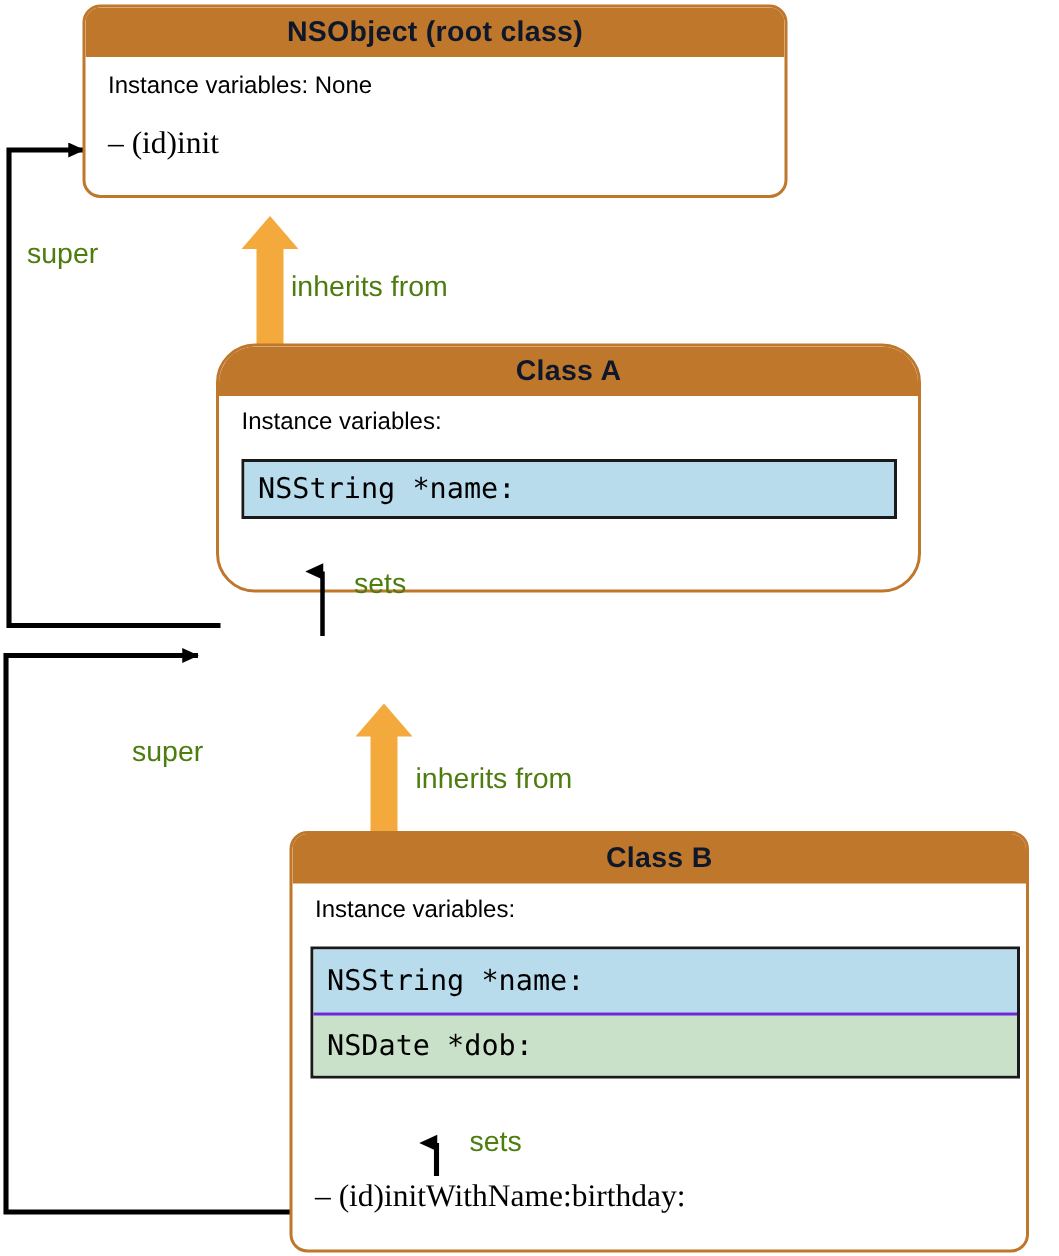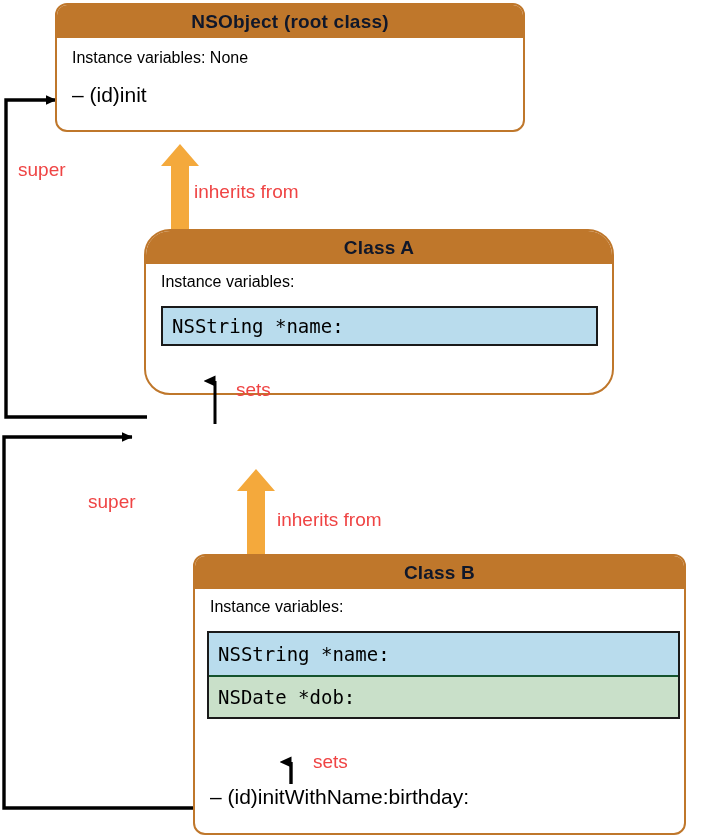--- a/index.html
+++ b/index.html
@@ -61,35 +61,35 @@
     box-sizing: border-box;
     font-family: "DejaVu Sans Mono", monospace;
     font-size: 19px;
     color: #000000;
     padding-left: 9px;
     display: flex;
     align-items: center;
     white-space: nowrap;
   }
   .ivar-swatch + .ivar-swatch {
-    border-top: 2px solid #14532d;
+    border-top: 2px solid #6d28d9;
   }
   .method-sig {
     position: absolute;
-    font-family: Liberation Sans, sans-serif;
+    font-family: Liberation Serif, serif;
     font-size: 21px;
     color: #000000;
     white-space: nowrap;
   }
 
   
   .free-label {
     position: absolute;
     font-size: 19px;
-    color: #ef4444;
+    color: #4d7c0f;
     white-space: nowrap;
     z-index: 4;
     text-align: right;
   }
 
   
   .overlay {
     position: absolute;
     left: 0;
     top: 0;

